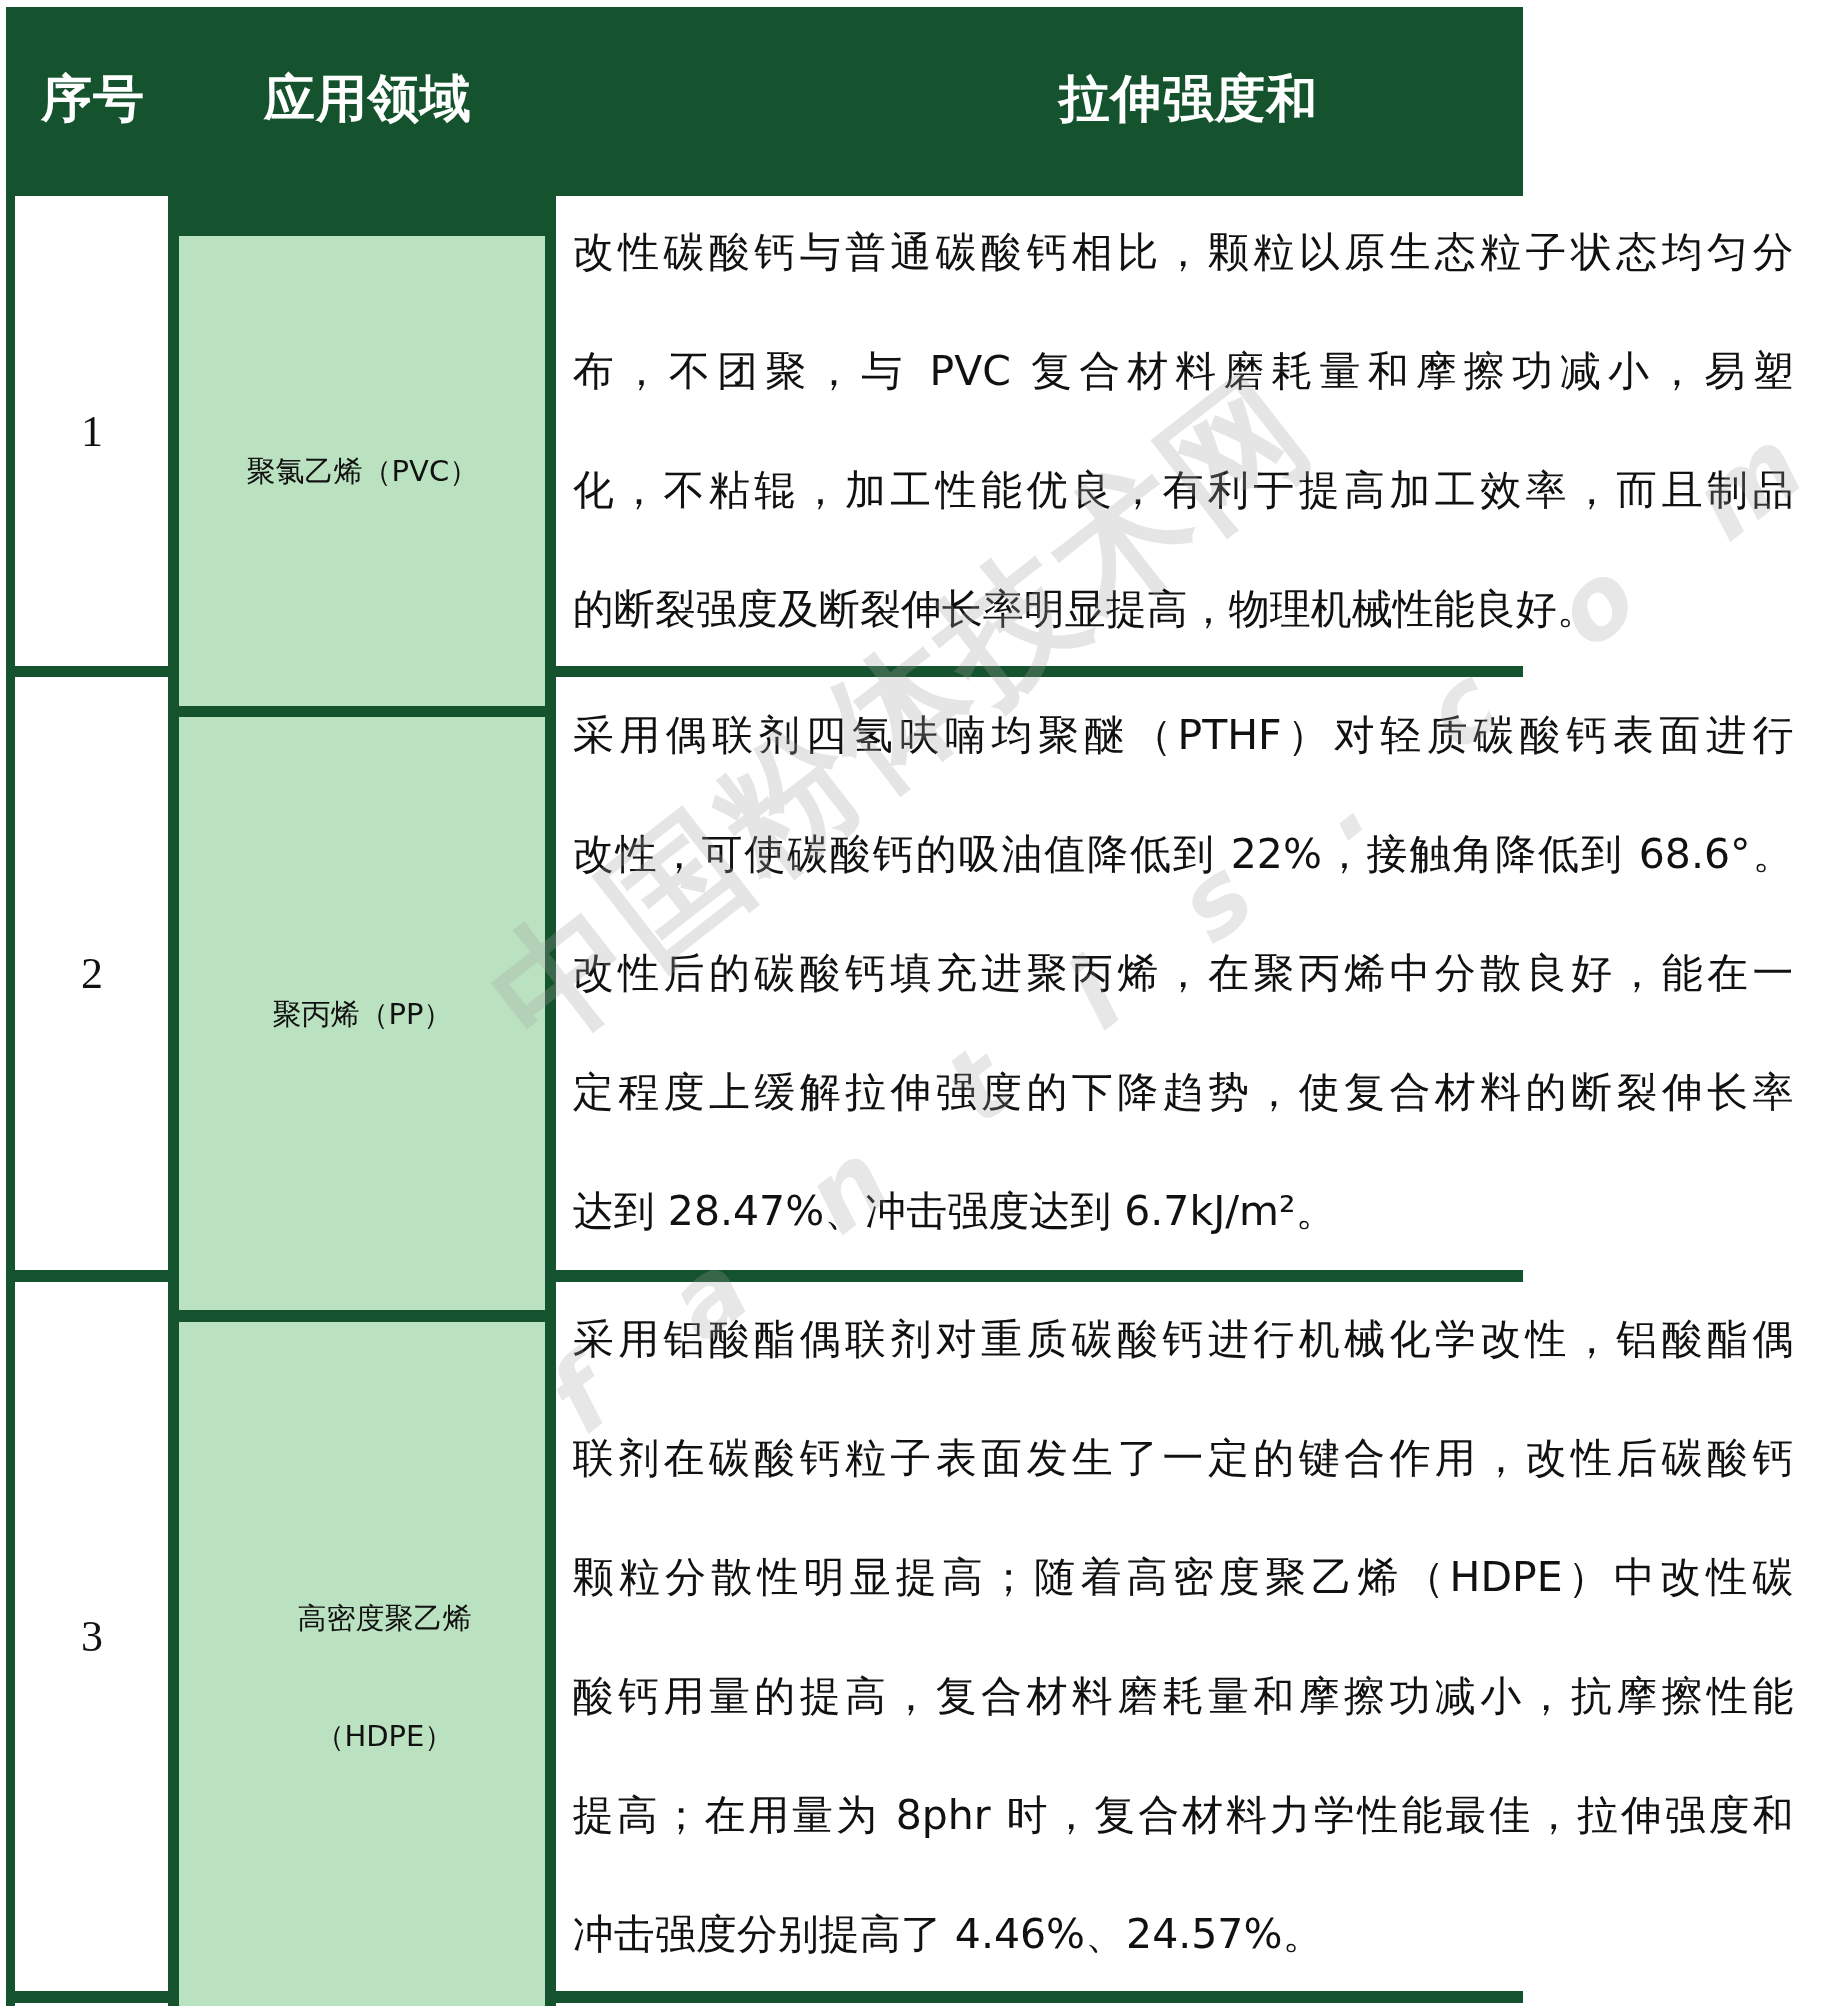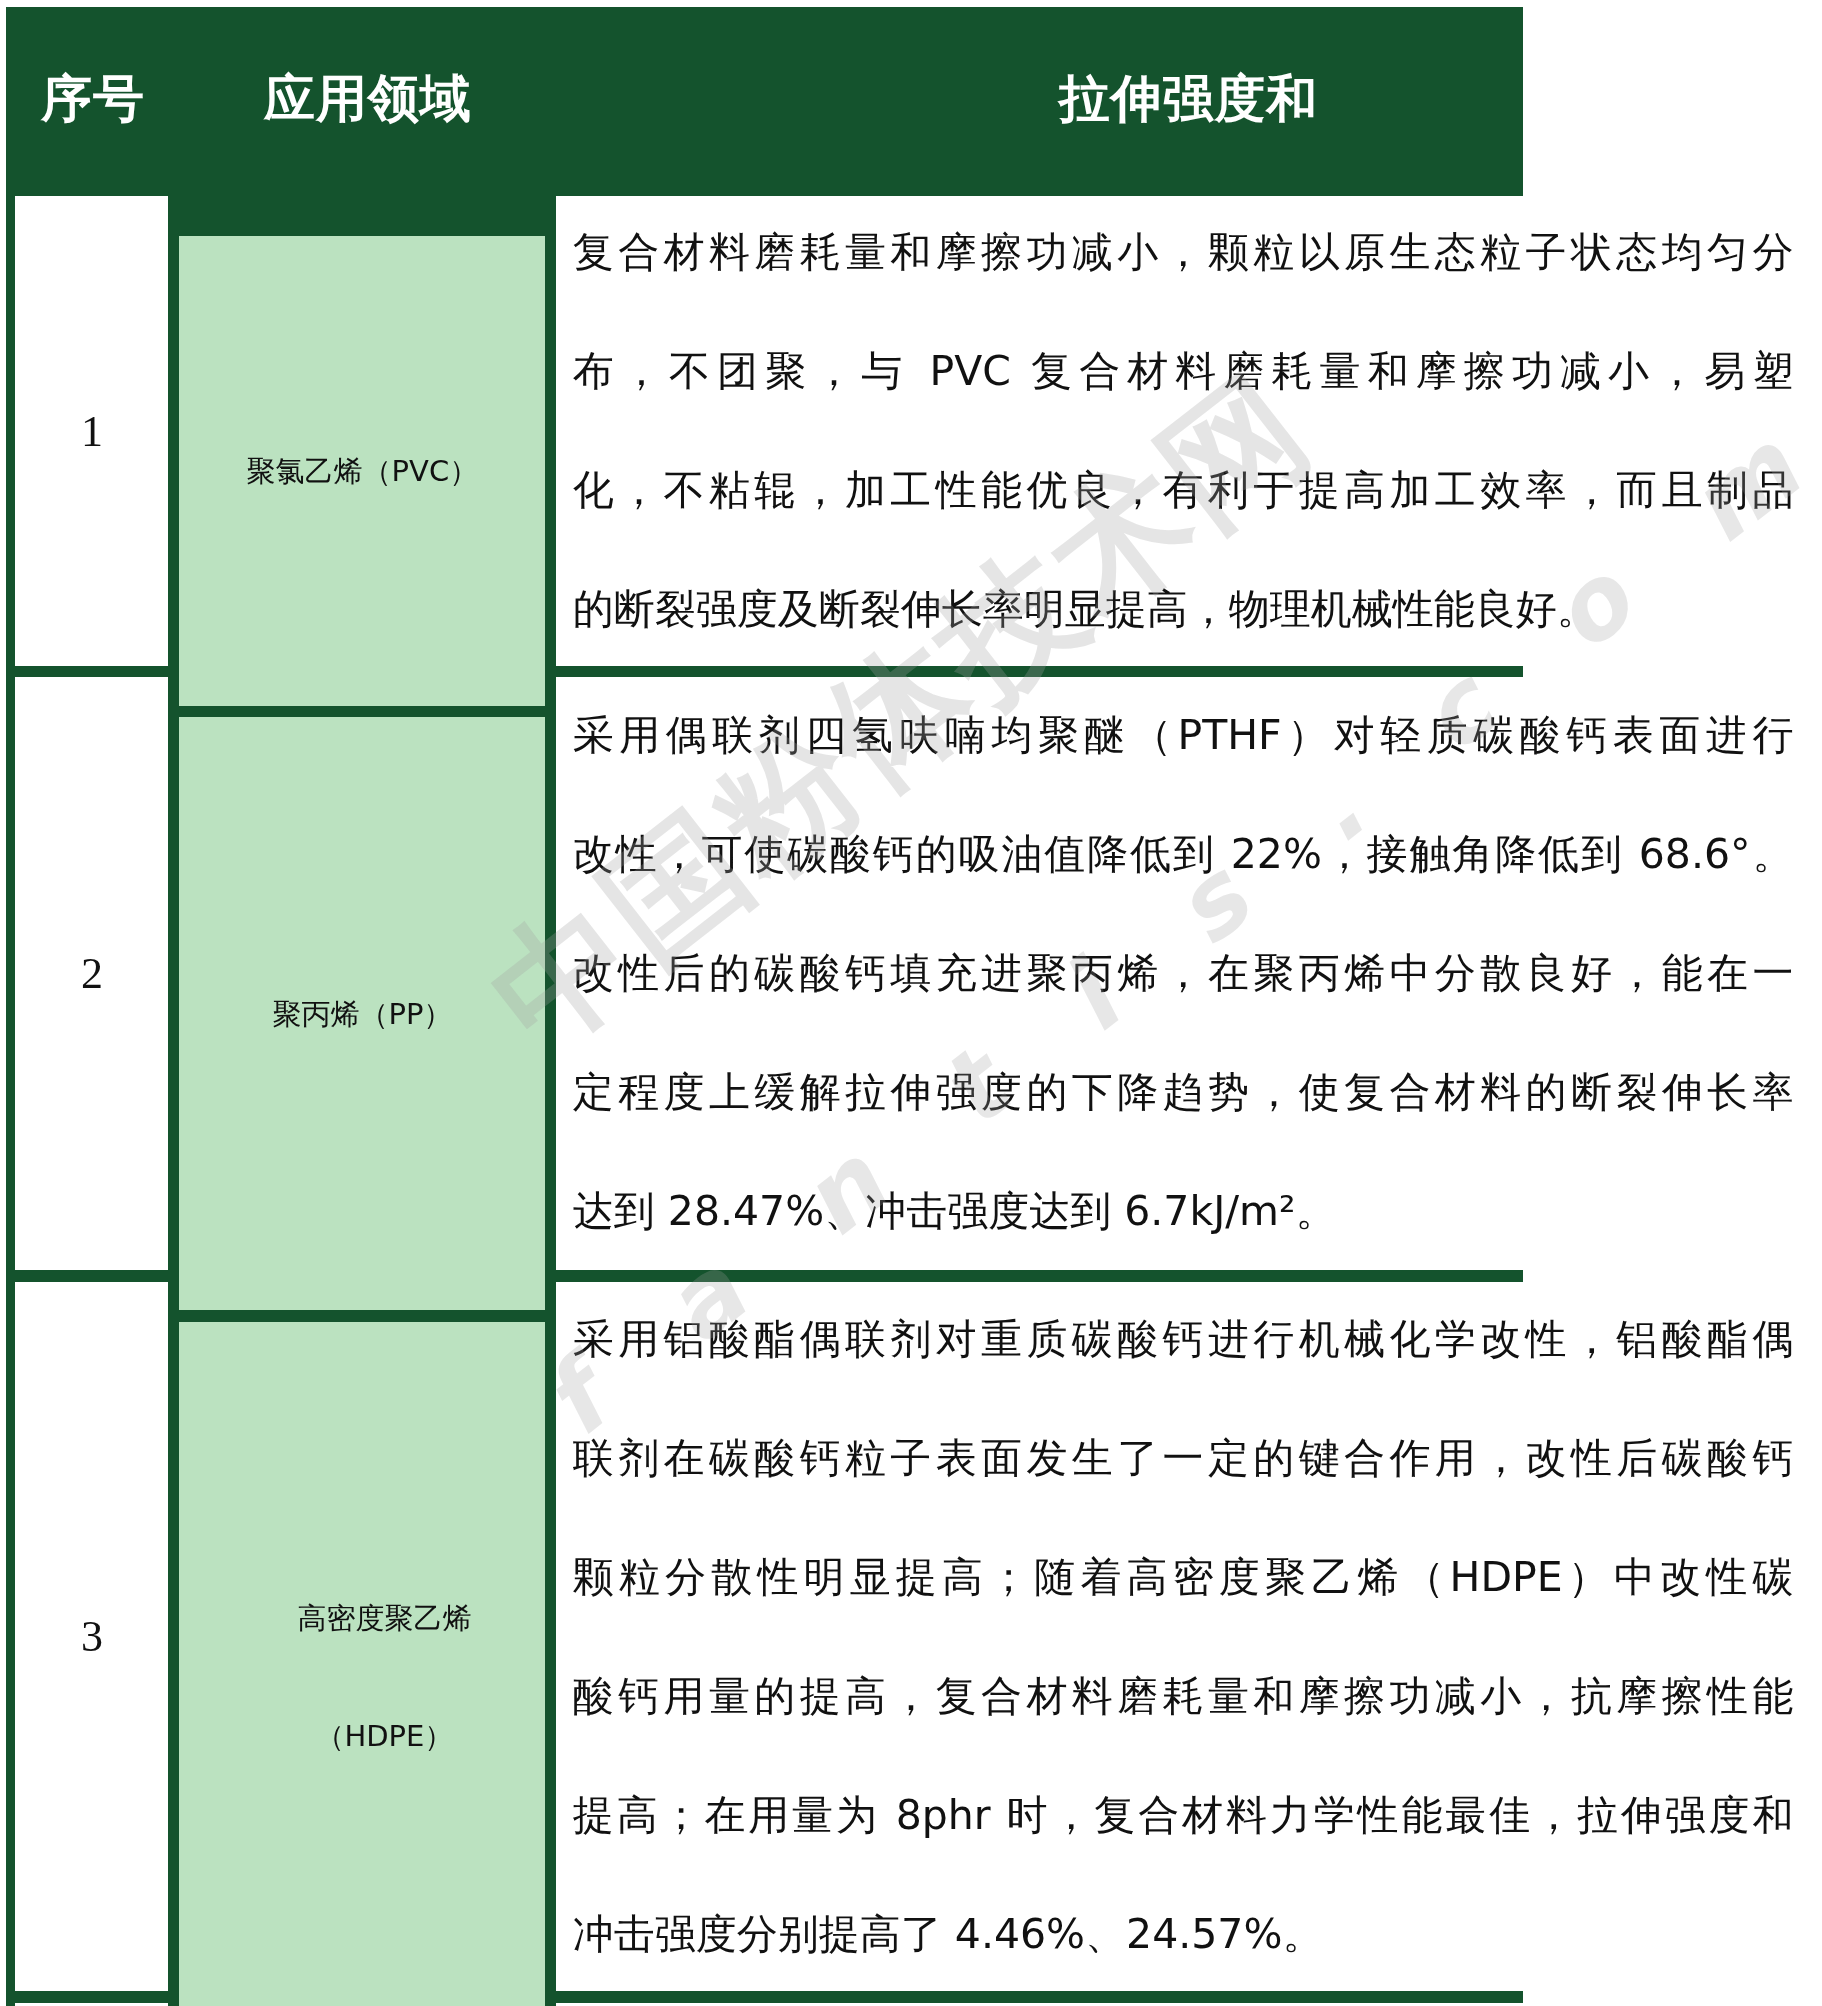--- a/index.html
+++ b/index.html
@@ -112,21 +112,21 @@
 
   <div class="cell hdr" style="left:0;top:0;width:173px;height:185px;">序号</div>
   <div class="cell hdr" style="left:173px;top:0;width:377px;height:185px;">应用领域</div>
   <div class="cell hdr" style="left:550px;top:0;width:1264px;height:185px;">拉伸强度和</div>
 
   <div class="cell c-num" style="left:9px;top:189px;width:153px;height:470px;">1</div>
   <div class="cell c-field" style="left:173px;top:189px;width:366px;height:470px;">
     <span>聚氯乙烯（PVC）</span>
   </div>
   <div class="cell c-desc" style="left:550px;top:189px;width:1255px;height:470px;">
-    <span class="line">复合材料磨耗量和摩擦功减小，颗粒以原生态粒子状态均匀分</span>
+    <span class="line">改性碳酸钙与普通碳酸钙相比，颗粒以原生态粒子状态均匀分</span>
     <span class="line">布，不团聚，与 PVC 复合材料磨耗量和摩擦功减小，易塑</span>
     <span class="line">化，不粘辊，加工性能优良，有利于提高加工效率，而且制品</span>
     <span class="line last">的断裂强度及断裂伸长率明显提高，物理机械性能良好。</span>
   </div>
 
   <div class="cell c-num" style="left:9px;top:670px;width:153px;height:593px;">2</div>
   <div class="cell c-field" style="left:173px;top:670px;width:366px;height:593px;">
     <span>聚丙烯（PP）</span>
   </div>
   <div class="cell c-desc" style="left:550px;top:670px;width:1255px;height:593px;">

